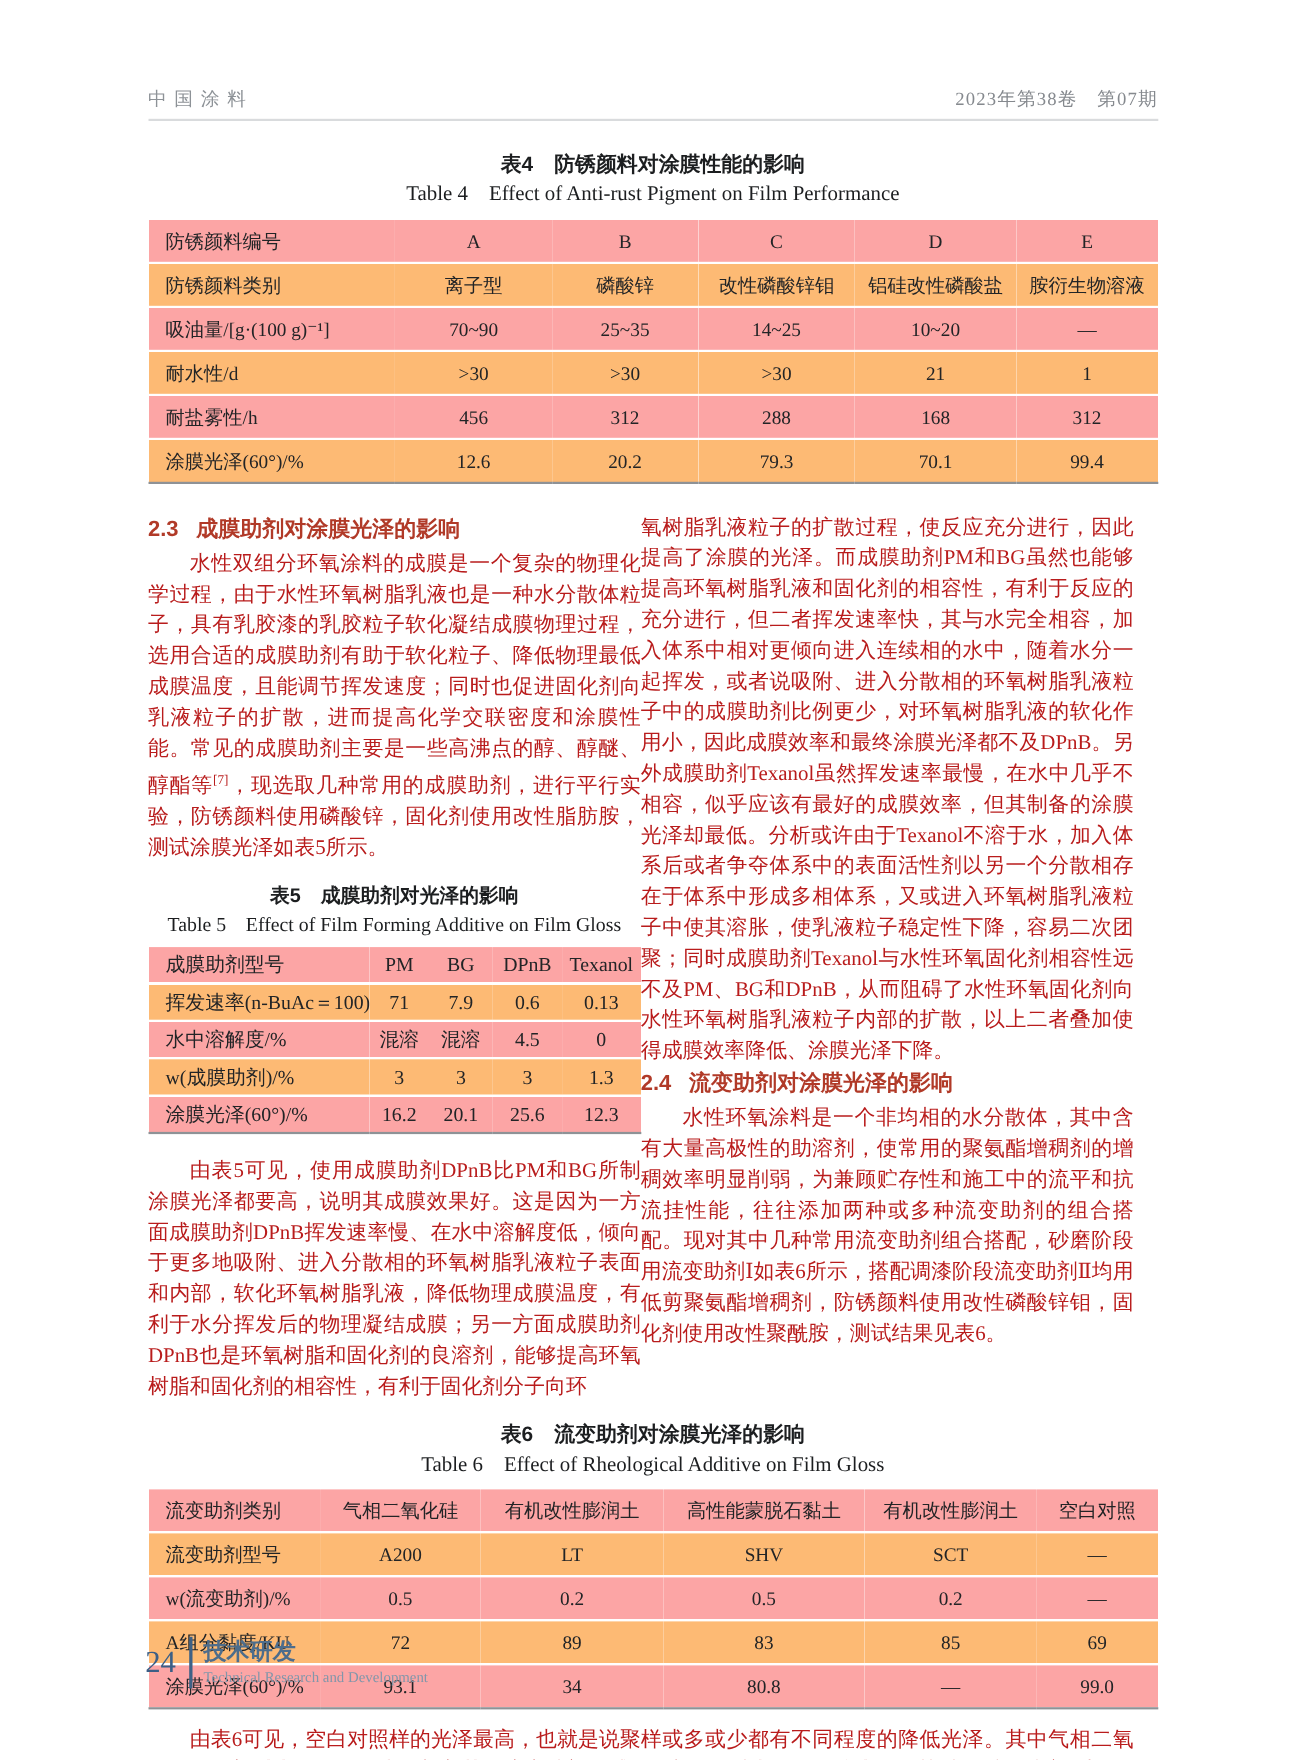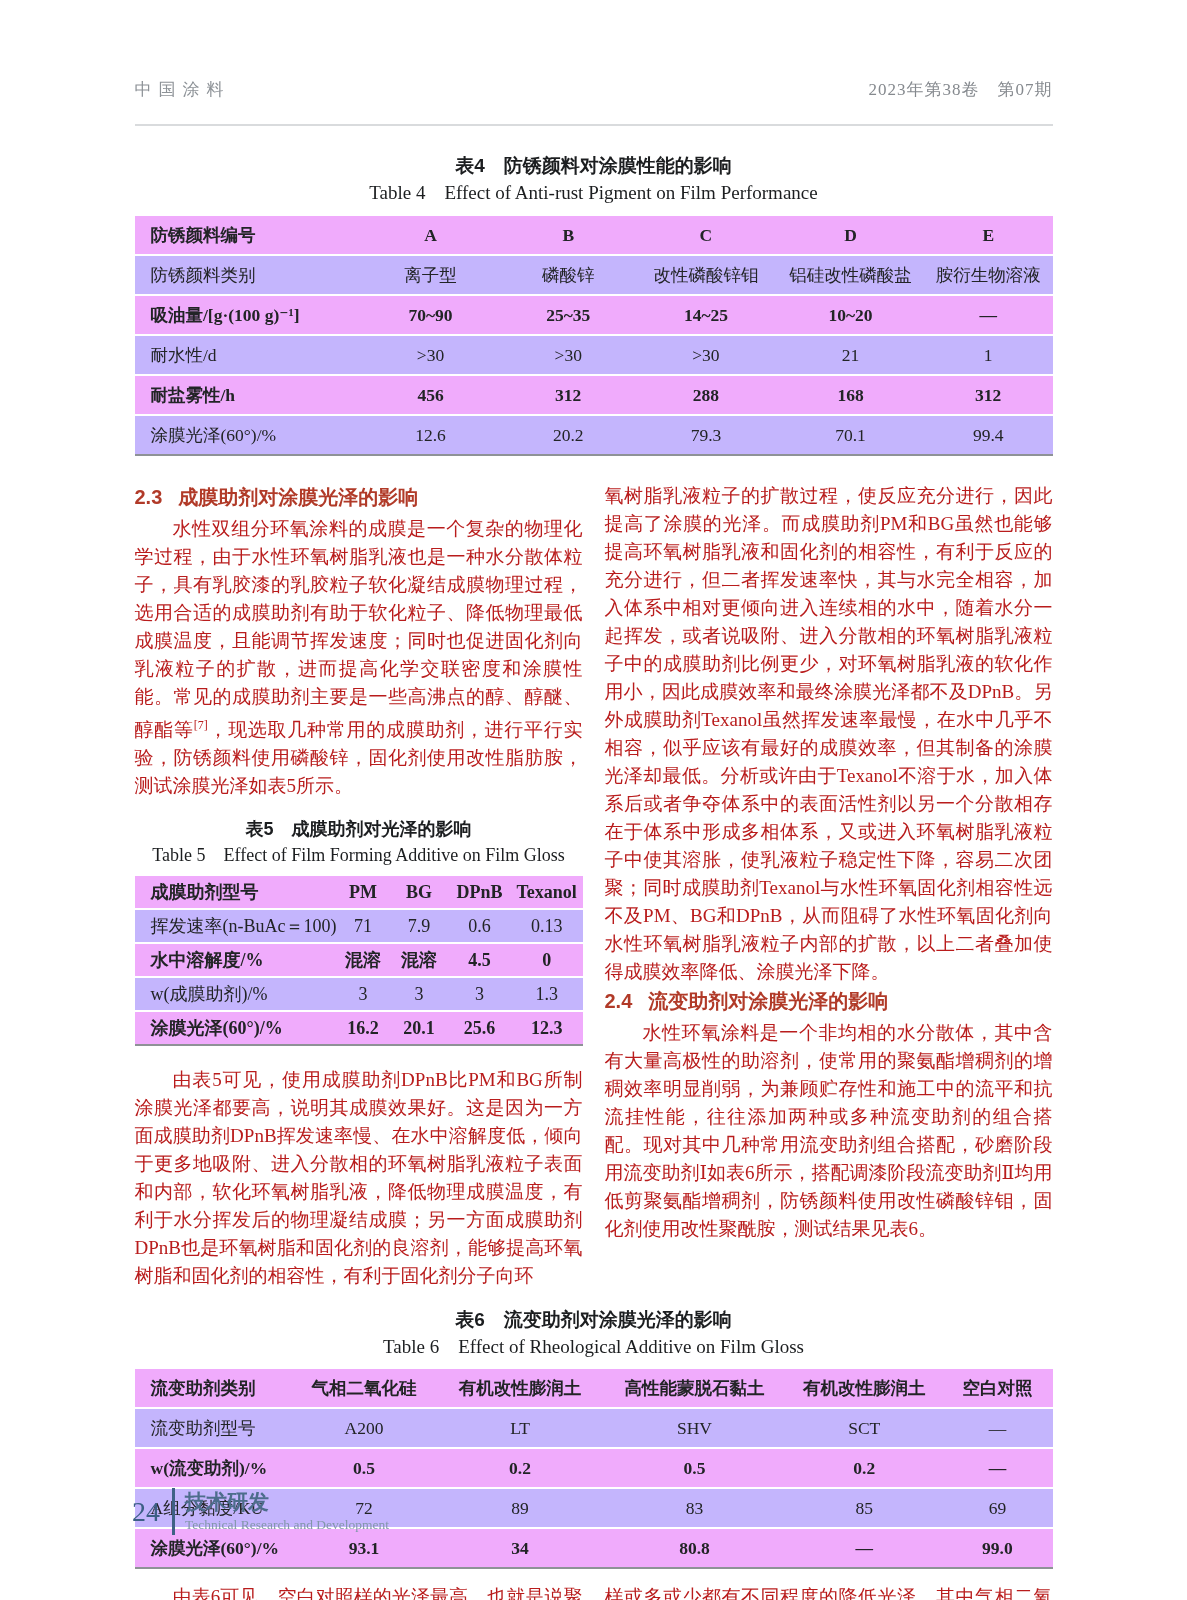--- a/index.html
+++ b/index.html
@@ -9,21 +9,21 @@
     background: #ffffff;
     overflow: hidden;
     font-family: "Liberation Serif", "DejaVu Serif", serif;
     color: #26282b;
   }
   .content { width: 918px; margin: 0 auto; }
 
   
   .header {
     display: flex; justify-content: space-between; align-items: center;
-    margin-top: 78px; padding-bottom: 23px;
+    margin-top: 78px; padding-bottom: 7px;
     border-bottom: 2px solid #d9dbdd;
     font-size: 17px; color: #8b9095;
   }
   .journal { letter-spacing: 7px; color: #8d9297; }
   .issue { color: #85898e; letter-spacing: 1px; }
 
   
   .tcap { text-align: center; }
   .tcap .cap-zh {
     font-family: "Liberation Sans", "DejaVu Sans", sans-serif;
@@ -42,27 +42,27 @@
   table.dtable {
     width: 100%; border-collapse: collapse; table-layout: fixed;
     border-bottom: 2px solid #8e9296;
   }
   table.dtable td {
     font-size: 17.5px; color: #222426;
     padding: 7px 3px; text-align: center; white-space: nowrap;
     overflow: hidden;
   }
   table.dtable td.cell-label { text-align: left; padding-left: 16px; }
-  table.dtable tr.row-pink { background: #f0abfc; font-weight: bold; }
-  table.dtable tr.row-white { background: #c4b5fd; }
+  table.dtable tr.row-pink { background: #fca5a5; }
+  table.dtable tr.row-white { background: #fdba74; }
   table.dtable tr + tr td { border-top: 2px solid #ffffff; }
   table.t5 td { font-size: 18px; padding: 4px 2px; }
 
   
-  .columns { display: flex; gap: 22px; margin-top: 26px; }
+  .columns { display: flex; margin-top: 26px; }
   .col { width: 448px; }
   .col p {
     margin: 0; font-size: 19px; line-height: 28px;
     text-align: justify; color: #b91c1c;
   }
   .col p.indent { text-indent: 2em; }
   .col p.gap-top { margin-top: 20px; }
   sup { font-size: 12px; }
 
   .sec-heading {

